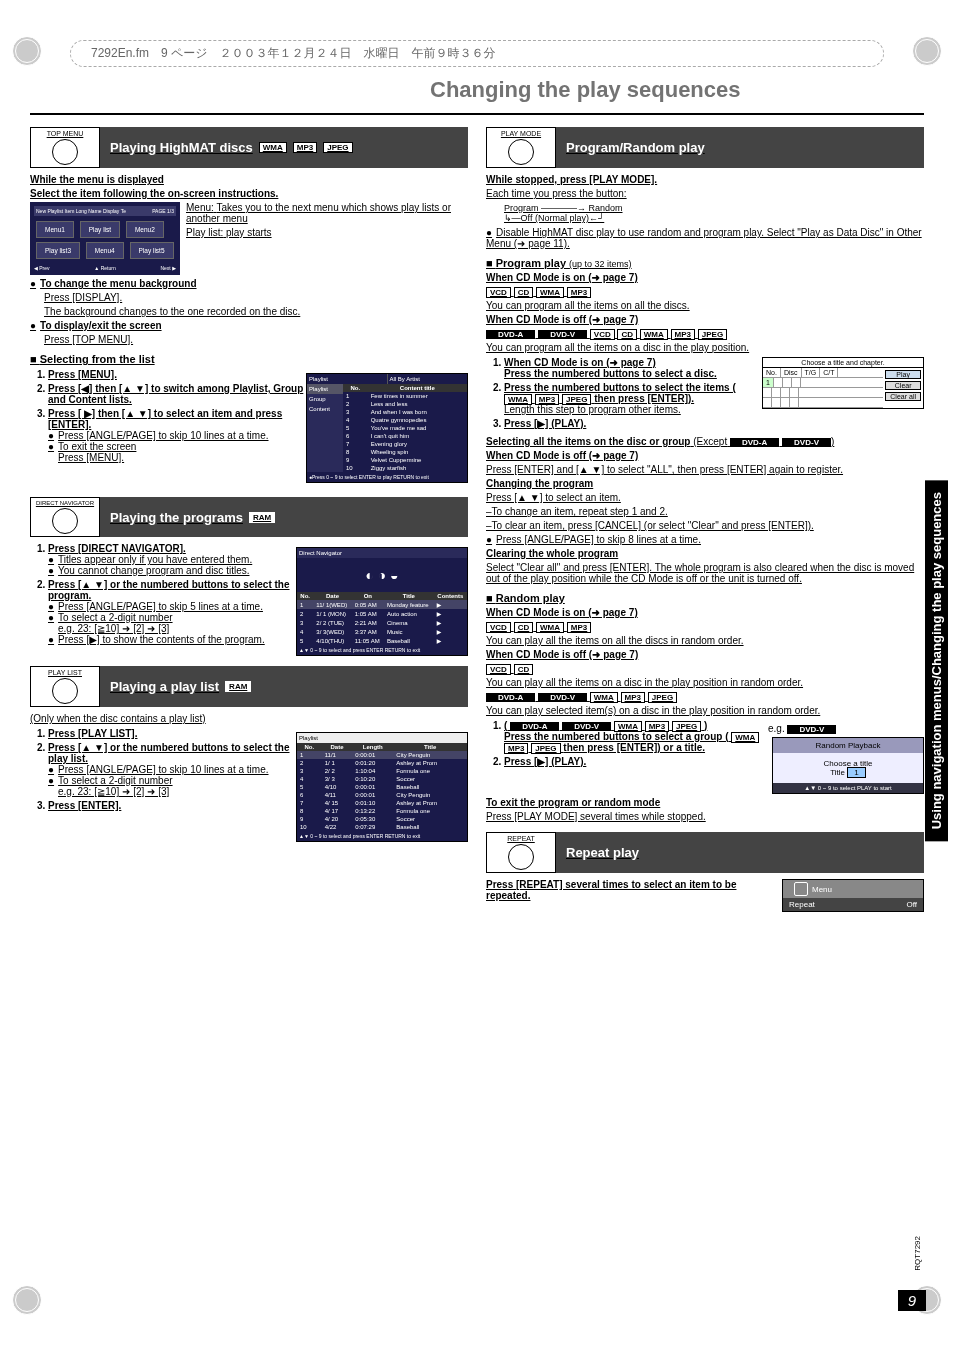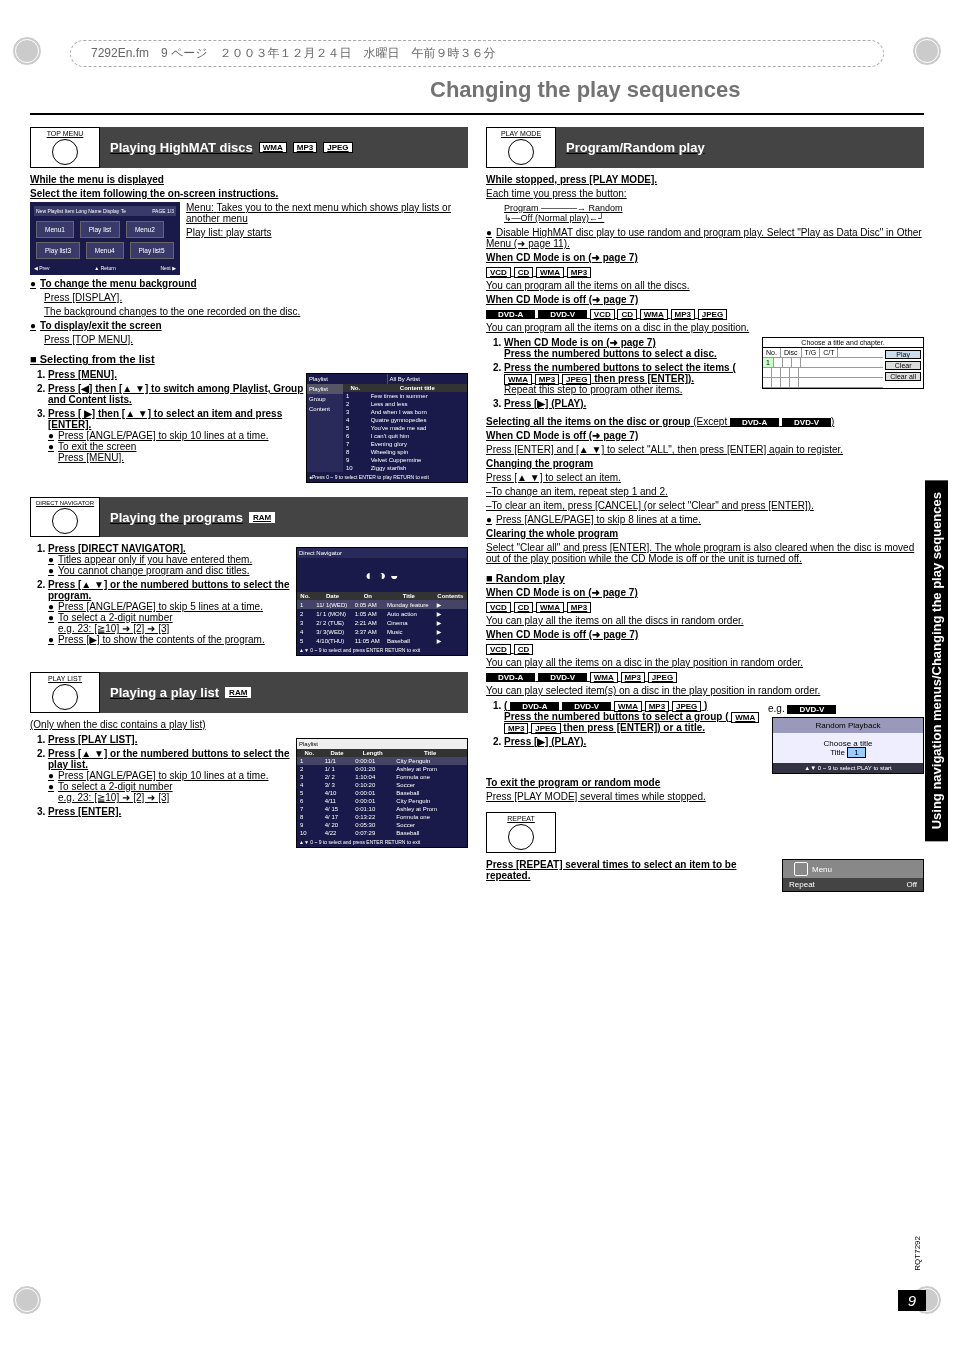--- a/index.html
+++ b/index.html
@@ -284,21 +284,21 @@
           </li>
           <li><span>Press [▲ ▼] or the numbered buttons to select the program.</span>
             <span class="body bullet">Press [ANGLE/PAGE] to skip 5 lines at a time.</span>
             <span class="body bullet b">To select a 2-digit number</span>
             <span class="body" style="margin-left:10px">e.g. 23: [≧10] ➜ [2] ➜ [3]</span>
             <span class="body bullet">Press [▶] to show the contents of the program.</span>
           </li>
         </ol>
       </div>
 
-      <div class="sec-head" style="margin-top:12px;">
+      <div class="sec-head" style="margin-top:6px;">
         <div class="btn-box">
           <span>PLAY LIST</span>
           <div class="circ"></div>
         </div>
         <div class="bar">
           <span>Playing a play list</span>
           <span class="tag-ram">RAM</span>
         </div>
       </div>
       <p>(Only when the disc contains a play list)</p>
@@ -401,20 +401,24 @@
           </div>
       </div>
       <p class="b">While stopped, press [PLAY MODE].</p>
       <p>Each time you press the button:</p>
       <div class="flow">
         <div>Program ————→ Random</div>
         <div>↳—Off (Normal play)←┘</div>
       </div>
       <p class="bullet">Disable HighMAT disc play to use random and program play. Select "Play as Data Disc" in Other Menu (➜ page 11).</p>
 
+      <div class="h3">
+        <span>Program play</span>
+        <span style="font-weight:normal;font-size:9px;">(up to 32 items)</span>
+      </div>
       <p class="b">When CD Mode is on (➜ page 7)</p>
       <p>
         <span class="tag">VCD</span>
         <span class="tag">CD</span>
         <span class="tag">WMA</span>
         <span class="tag">MP3</span>
       </p>
       <p>You can program all the items on all the discs.</p>
       <p class="b">When CD Mode is off (➜ page 7)</p>
       <p>
@@ -469,21 +473,21 @@
           <li>
             <span>When CD Mode is on (➜ page 7)</span><br>
             <span>Press the numbered buttons to select a disc.</span>
           </li>
           <li>
             <span>Press the numbered buttons to select the items (</span>
             <span class="tag">WMA</span>
             <span class="tag">MP3</span>
             <span class="tag">JPEG</span>
             <span>then press [ENTER]).</span>
-            <span class="body">Repeat this step to program other items.</span>
+            <span class="body">Length this step to program other items.</span>
           </li>
           <li>Press [▶] (PLAY).</li>
         </ol>
       </div>
 
       <p class="b">
         <span>Selecting all the items on the disc or group</span>
         <span style="font-weight:normal">(Except</span>
         <span class="tag-inv">DVD-A</span>
         <span class="tag-inv">DVD-V</span><span style="font-weight:normal">)</span>
@@ -559,20 +563,23 @@
       </div>
 
       <p class="b">To exit the program or random mode</p>
       <p>Press [PLAY MODE] several times while stopped.</p>
 
       <div class="sec-head" style="margin-top:10px;">
         <div class="btn-box">
           <span>REPEAT</span>
           <div class="circ"></div>
         </div>
+        <div class="bar">
+            <span>Repeat play</span>
+          </div>
       </div>
       <div class="clearfix">
         <div class="menu-osd" style="float:right;">
           <div class="t">
               <span class="ic"></span>
               <span>Menu</span>
             </div>
           <div class="r2"><span>Repeat</span> <span style="float:right">Off</span></div>
         </div>
         <p class="b">Press [REPEAT] several times to select an item to be repeated.</p>

